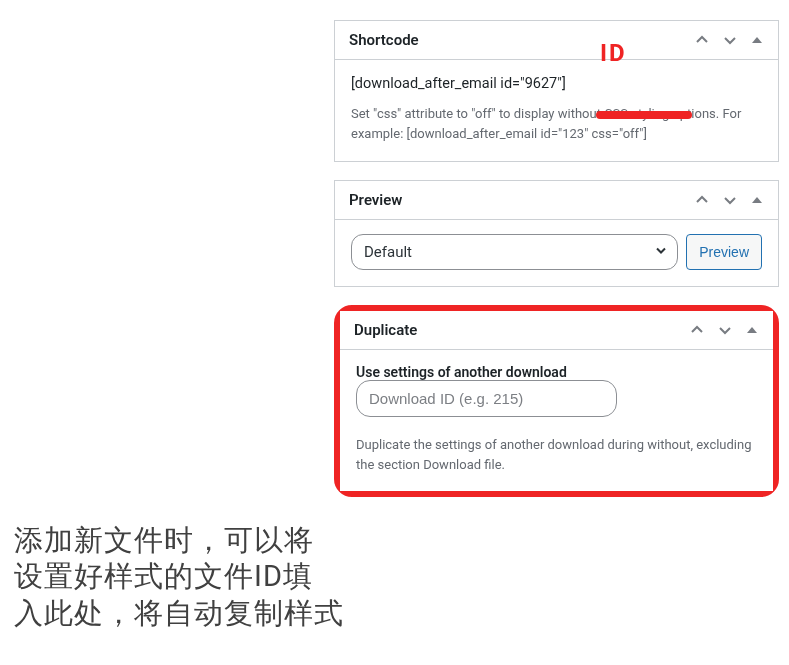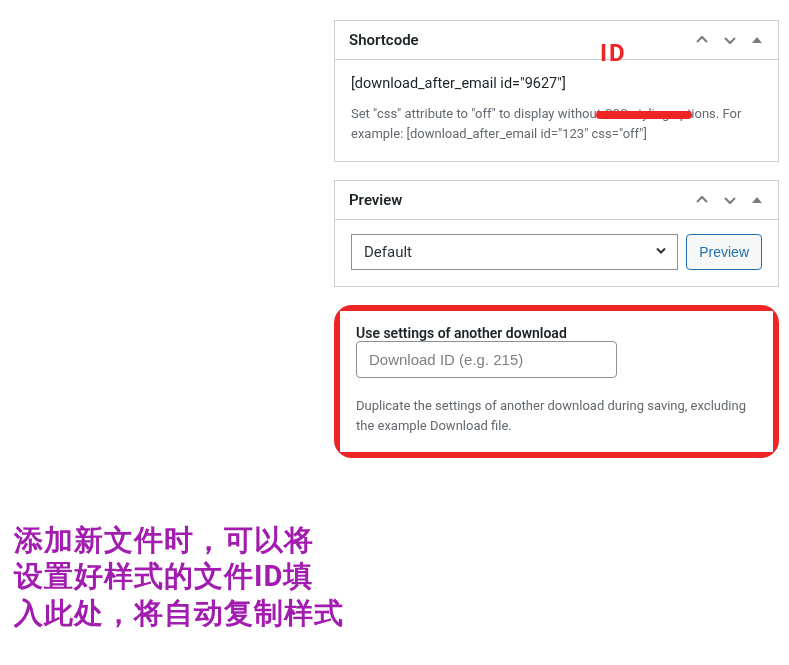--- a/index.html
+++ b/index.html
@@ -64,21 +64,21 @@
     gap: 8px;
     align-items: stretch;
   }
   .select-wrap {
     flex: 1;
     position: relative;
   }
   .select-box {
     width: 100%;
     border: 1px solid #8c8f94;
-    border-radius: 0;
+    border-radius: 12px;
     padding: 8px 30px 8px 12px;
     font-size: 15px;
     background: #fff;
     color: #2c3338;
     appearance: none;
     -webkit-appearance: none;
     cursor: pointer;
   }
   .select-chevron {
     position: absolute;
@@ -105,21 +105,21 @@
   .duplicate-wrap .panel-header { border-top: none; }
   .field-label {
     font-size: 14px;
     font-weight: 600;
     color: #1d2327;
     margin-bottom: 0;
   }
   .text-input {
     width: 65%;
     border: 1px solid #8c8f94;
-    border-radius: 4px;
+    border-radius: 14px;
     padding: 9px 12px;
     font-size: 15px;
     color: #14532d;
     margin-bottom: 18px;
   }
   .text-input::placeholder { color: #7c7f84; }
   .annotation-id {
     position: absolute;
     top: 39px;
     left: 600px;
@@ -134,23 +134,23 @@
     left: 596px;
     width: 96px;
     height: 8px;
     background: #ef2424;
     border-radius: 4px;
   }
   .annotation-cn {
     position: absolute;
     top: 522px;
     left: 14px;
-    color: #a21caf;
+    color: #404040;
     font-size: 29px;
-    font-weight: 700;
+    font-weight: 400;
     line-height: 1.25;
     letter-spacing: 1px;
     white-space: pre;
   }
 </style>
 </head>
 <body>
 
 <div class="sidebar-column">
 
@@ -212,24 +212,44 @@
               </svg>
           </span>
         </div>
         <button class="btn-preview">Preview</button>
       </div>
     </div>
   </div>
 
   <div class="duplicate-wrap">
     <div class="panel">
+      <div class="panel-header">
+        <div class="panel-title">Duplicate</div>
+        <div class="panel-controls">
+          <span class="chevron">
+            <svg width="16" height="16" viewBox="0 0 16 16">
+                <path d="M3 10 L8 5 L13 10" stroke="currentColor" stroke-width="2" fill="none"></path>
+              </svg>
+          </span>
+          <span class="chevron">
+            <svg width="16" height="16" viewBox="0 0 16 16">
+                <path d="M3 6 L8 11 L13 6" stroke="currentColor" stroke-width="2" fill="none"></path>
+              </svg>
+          </span>
+          <span class="chevron">
+            <svg width="14" height="14" viewBox="0 0 14 14">
+                <path d="M2 10 L7 4 L12 10 Z" fill="currentColor"></path>
+              </svg>
+          </span>
+        </div>
+      </div>
       <div class="panel-body">
         <div class="field-label">Use settings of another download</div>
         <input type="text" class="text-input" placeholder="Download ID (e.g. 215)" style="">
-        <div class="help-text">Duplicate the settings of another download during saving, excluding the example Download file.</div>
+        <div class="help-text">Duplicate the settings of another download during without, excluding the section Download file.</div>
       </div>
     </div>
   </div>
 
 </div>
 
 <div class="annotation-id">ID</div>
 <div class="underline-red"></div>
 <div class="annotation-cn">添加新文件时，可以将
 设置好样式的文件ID填

